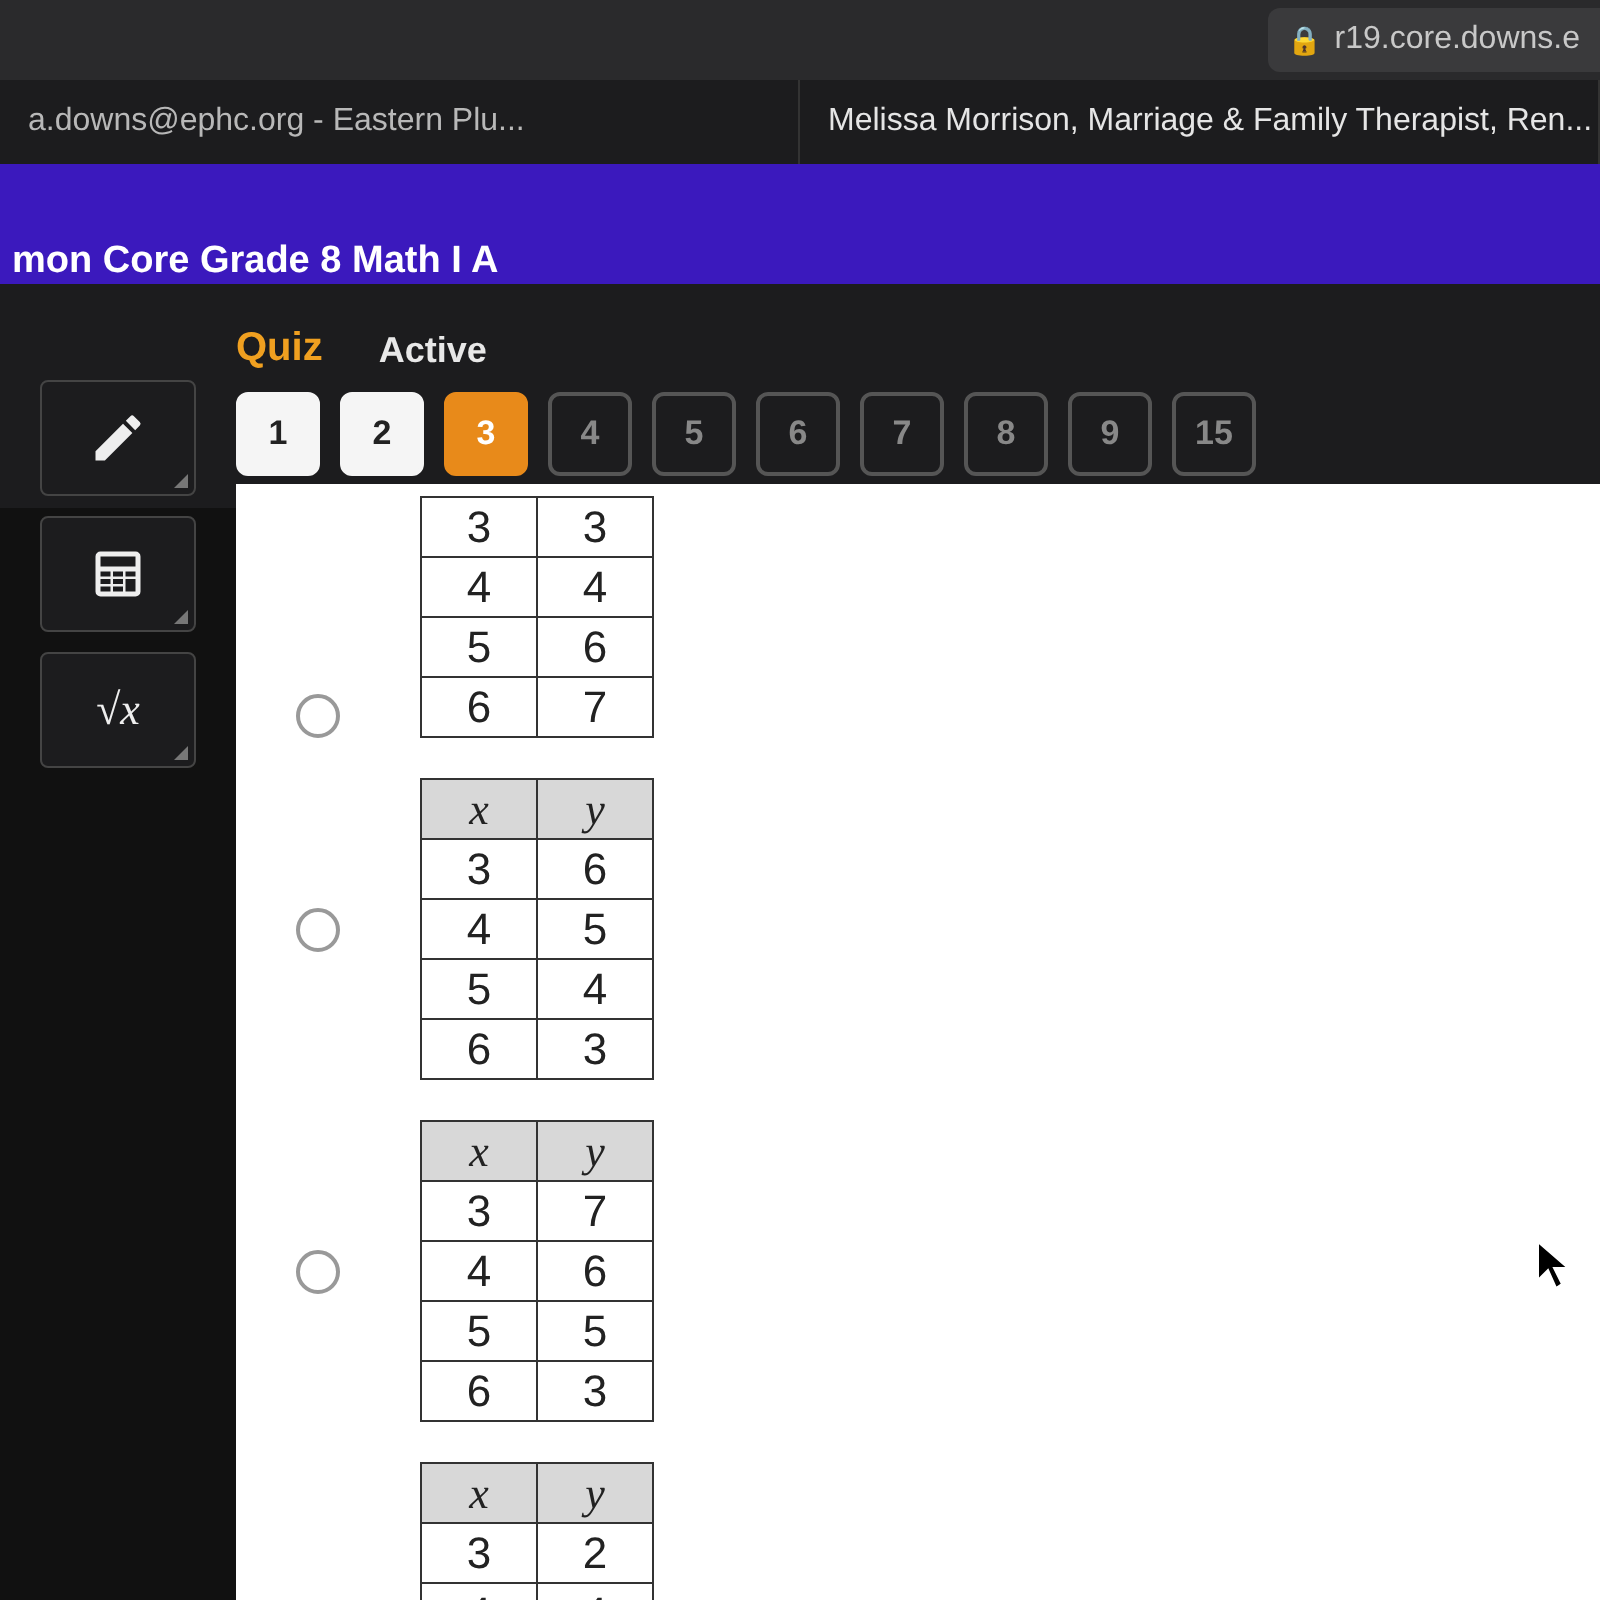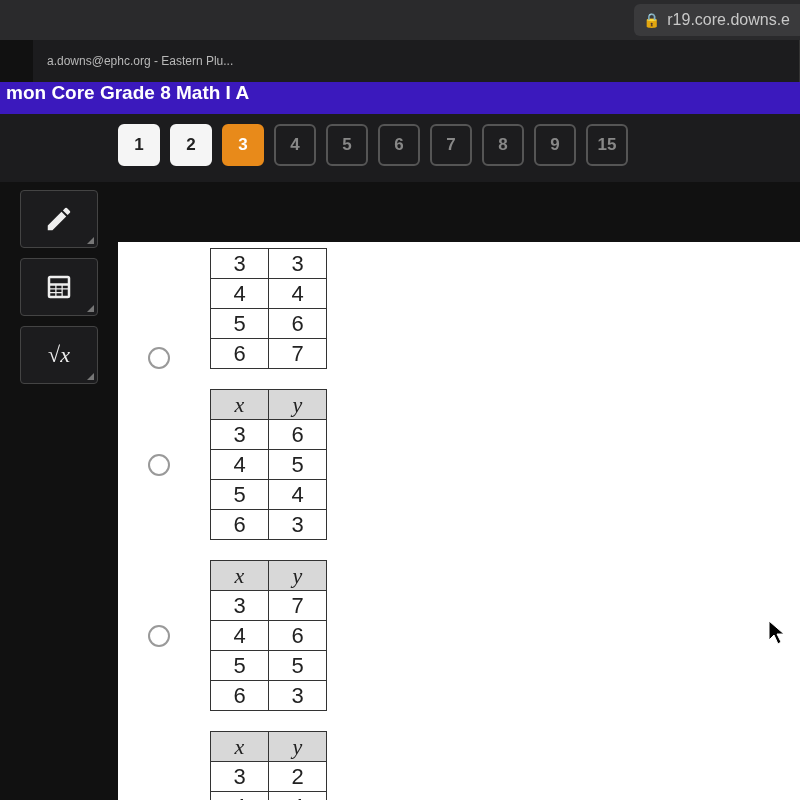--- a/index.html
+++ b/index.html
@@ -5,26 +5,26 @@
   * { box-sizing: border-box; margin: 0; padding: 0; }
   html, body { width: 800px; height: 800px; overflow: hidden; font-family: Arial, Helvetica, sans-serif; background: #5c5c5e; }
   .screen { width: 800px; height: 800px; position: relative; background: #111; }
 
   
   .addrbar { height: 40px; background: #2a2a2c; display: flex; align-items: center; justify-content: flex-end; padding-right: 0; }
   .addrbar .url-pill { background: #3a3a3c; height: 32px; color: #c8c8c8; font-size: 16px; display: flex; align-items: center; padding: 0 10px; border-radius: 6px 0 0 6px; margin-left: auto; }
   .addrbar .url-pill .lock { font-size: 14px; margin-right: 6px; color: #a0a0a0; }
 
   
-  .tabsrow { height: 42px; background: #1c1c1e; display: flex; align-items: flex-start; color: #b8b8b8; font-size: 12px; margin-left: 33px; }
+  .tabsrow { height: 42px; background: #1c1c1e; display: flex; align-items: flex-start; color: #b8b8b8; font-size: 16px; }
   .tab { flex: 1; padding: 0 14px; white-space: nowrap; overflow: hidden; text-overflow: ellipsis; border-right: 1px solid #333; height: 100%; display: flex; align-items: center; }
   .tab.active { color: #e5e5e5; }
 
   
-  .coursebar { height: 32px; background: #3b19bd; color: #fff; display: flex; align-items: flex-start; font-size: 19px; font-weight: 700; padding-left: 6px; }
+  .coursebar { height: 60px; background: #3b19bd; color: #fff; display: flex; align-items: flex-end; font-size: 19px; font-weight: 700; padding-left: 6px; }
 
   
   .quizhdr { background: #1c1c1e; padding-left: 118px; }
   .quizlabels { display: flex; align-items: flex-end; gap: 28px; height: 44px; padding-top: 14px; }
   .quizlabels .quizword { color: #f0a020; font-weight: 700; font-size: 20px; }
   .quizlabels .activeword { color: #e8e8e8; font-weight: 600; font-size: 18px; }
 
   .navrow { display: flex; align-items: center; gap: 10px; padding: 10px 0 16px 0; }
   .qbtn { width: 42px; height: 42px; border: 2px solid #555; border-radius: 6px; background: transparent; color: #888; font-size: 17px; display: flex; align-items: center; justify-content: center; font-weight: 600; }
   .qbtn.answered { background: #f5f5f5; color: #222; border-color: #f5f5f5; }
@@ -59,27 +59,34 @@
     <div class="url-pill">
       <span class="lock">🔒</span>
       <span>r19.core.downs.e</span>
     </div>
   </div>
 
   <div class="tabsrow">
     <div class="tab">
         <span>a.downs@ephc.org - Eastern Plu...</span>
       </div>
+    <div class="tab active">
+        <span>Melissa Morrison, Marriage &amp; Family Therapist, Ren...</span>
+      </div>
   </div>
 
   <div class="coursebar">
     <span>mon Core Grade 8 Math I A</span>
   </div>
 
   <div class="quizhdr">
+    <div class="quizlabels">
+      <span class="quizword">Quiz</span>
+      <span class="activeword">Active</span>
+    </div>
     <div class="navrow">
       <div class="qbtn answered">
           <span>1</span>
         </div>
       <div class="qbtn answered">
           <span>2</span>
         </div>
       <div class="qbtn current">
           <span>3</span>
         </div>

